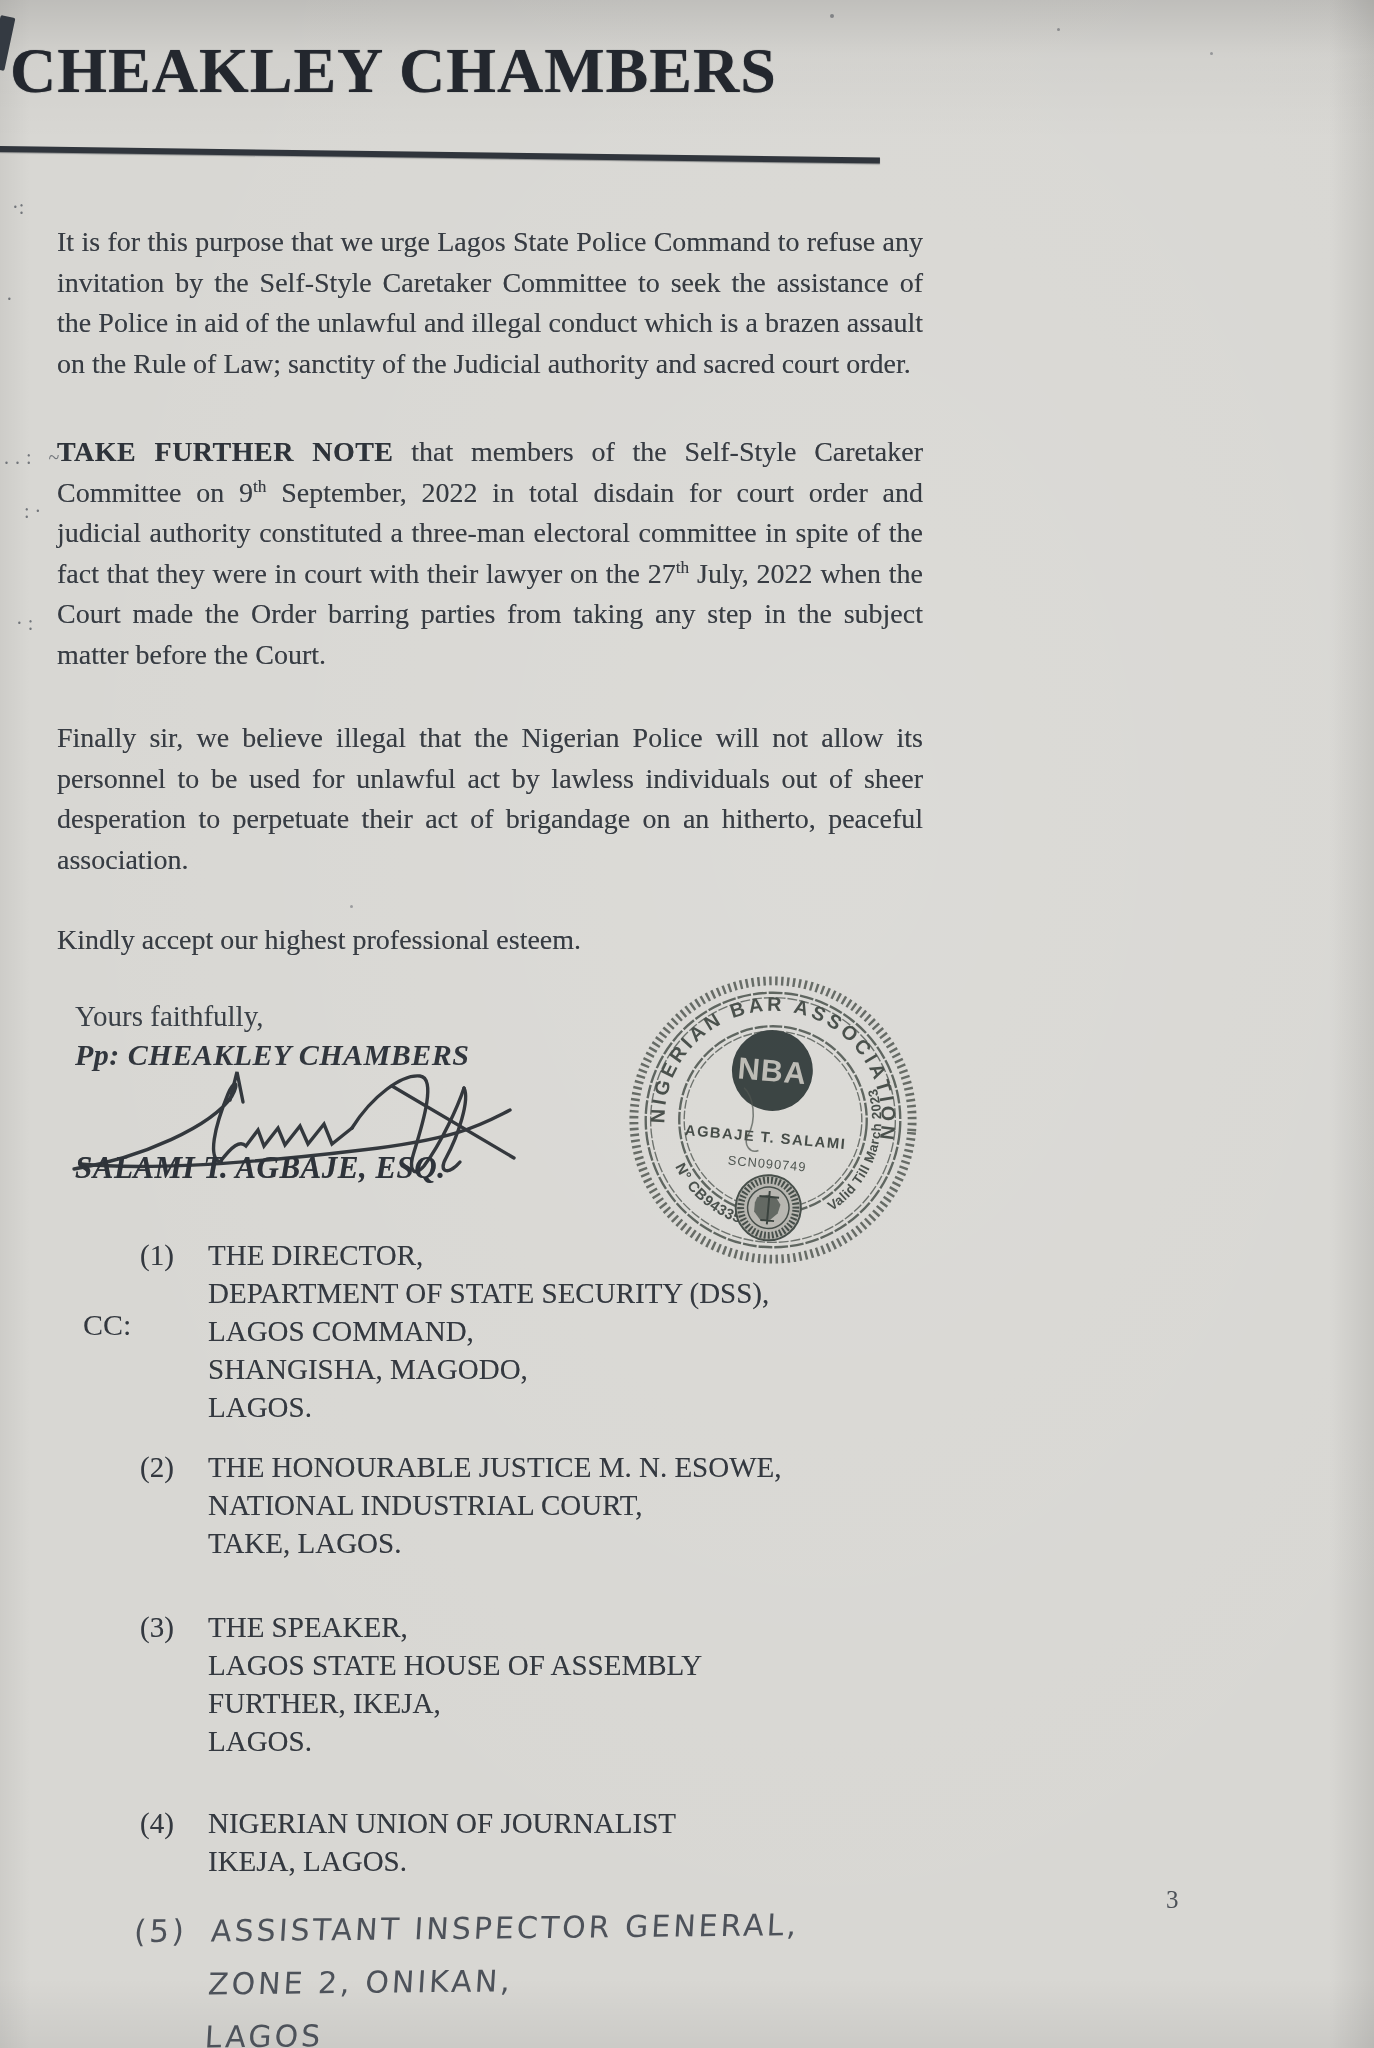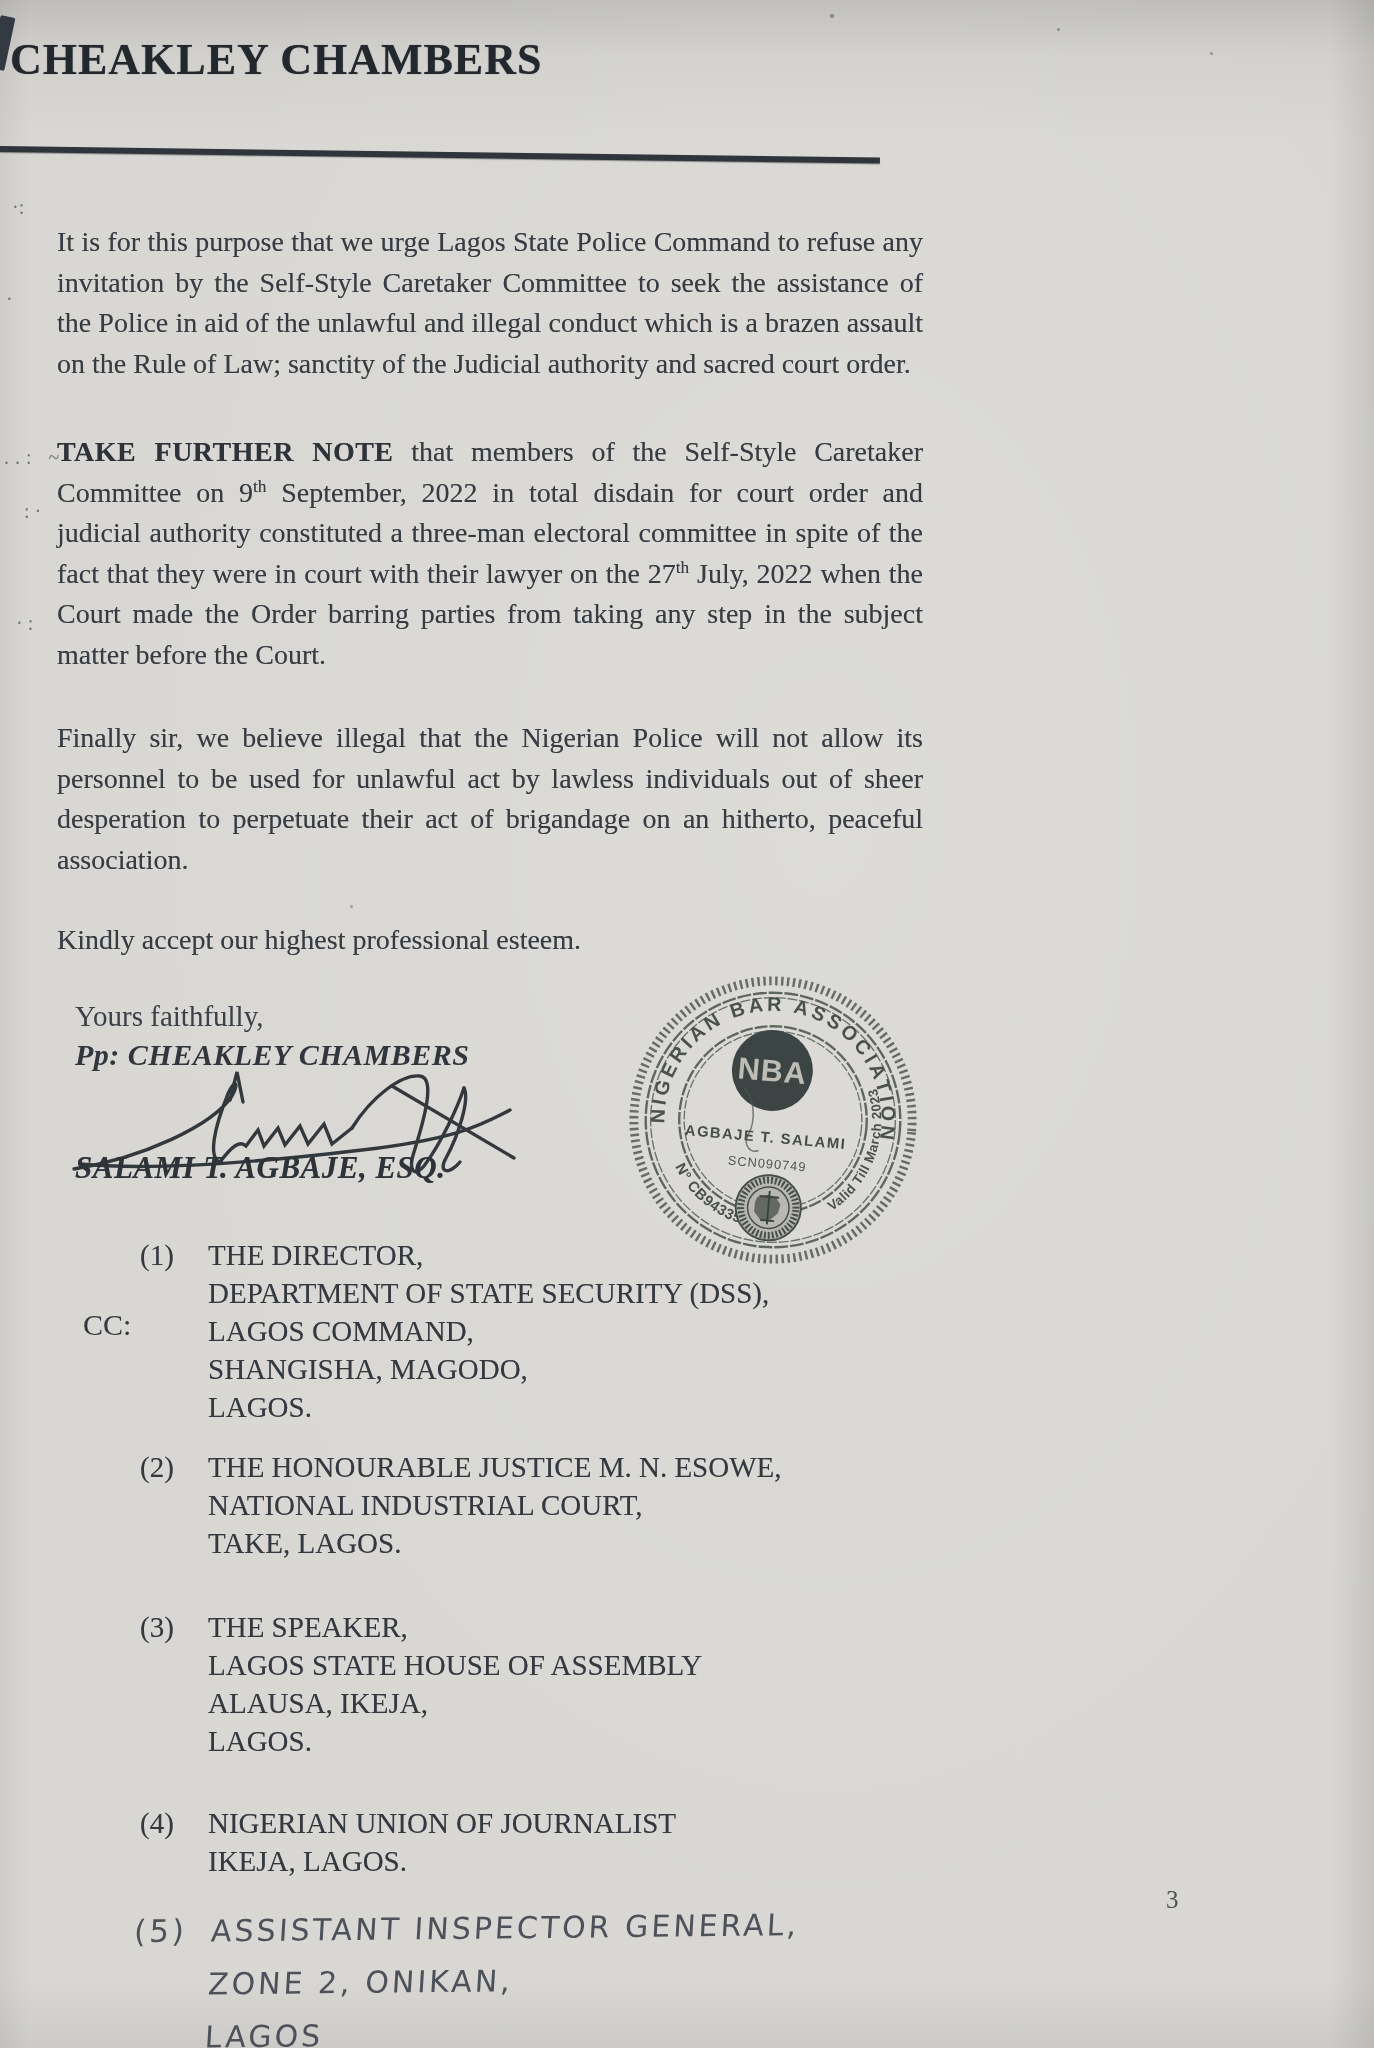--- a/index.html
+++ b/index.html
@@ -15,21 +15,21 @@
       linear-gradient(270deg, rgba(0,0,0,0.09) 0, rgba(0,0,0,0) 45px),
       linear-gradient(90deg, rgba(0,0,0,0.05) 0, rgba(0,0,0,0) 30px),
       linear-gradient(0deg, rgba(0,0,0,0.06) 0, rgba(0,0,0,0) 70px);
     font-family:"Liberation Serif", serif;
     color:#3a4047;
   }
   .abs{position:absolute;}
   
   .firm-name{
     left:10px;top:34px;width:900px;
-    font-size:44px;font-weight:bold;letter-spacing:1px;
+    font-size:64px;font-weight:bold;letter-spacing:1px;
     color:#23272e;
     text-shadow:0 0 1px rgba(30,34,40,.6);
     font-family:"Liberation Serif", serif;
   }
   .tagline{
     left:6px;top:103px;
     font-size:24px;font-weight:bold;letter-spacing:.4px;
     color:#2b3036;
     font-family:"Liberation Sans", sans-serif;
     text-shadow:0 0 .5px rgba(30,34,40,.55);
@@ -178,21 +178,21 @@
       <div>NATIONAL INDUSTRIAL COURT,</div>
       <div>TAKE, LAGOS.</div>
     </div>
   </div>
 
   <div class="abs cc-item" style="top:1608px">
     <span class="cc-num">(3)</span>
     <div class="cc-lines">
       <div>THE SPEAKER,</div>
       <div>LAGOS STATE HOUSE OF ASSEMBLY</div>
-      <div>ALAUSA, IKEJA,</div>
+      <div>FURTHER, IKEJA,</div>
       <div>LAGOS.</div>
     </div>
   </div>
 
   <div class="abs cc-item" style="top:1804px">
     <span class="cc-num">(4)</span>
     <div class="cc-lines">
       <div>NIGERIAN UNION OF JOURNALIST</div>
       <div>IKEJA, LAGOS.</div>
     </div>

